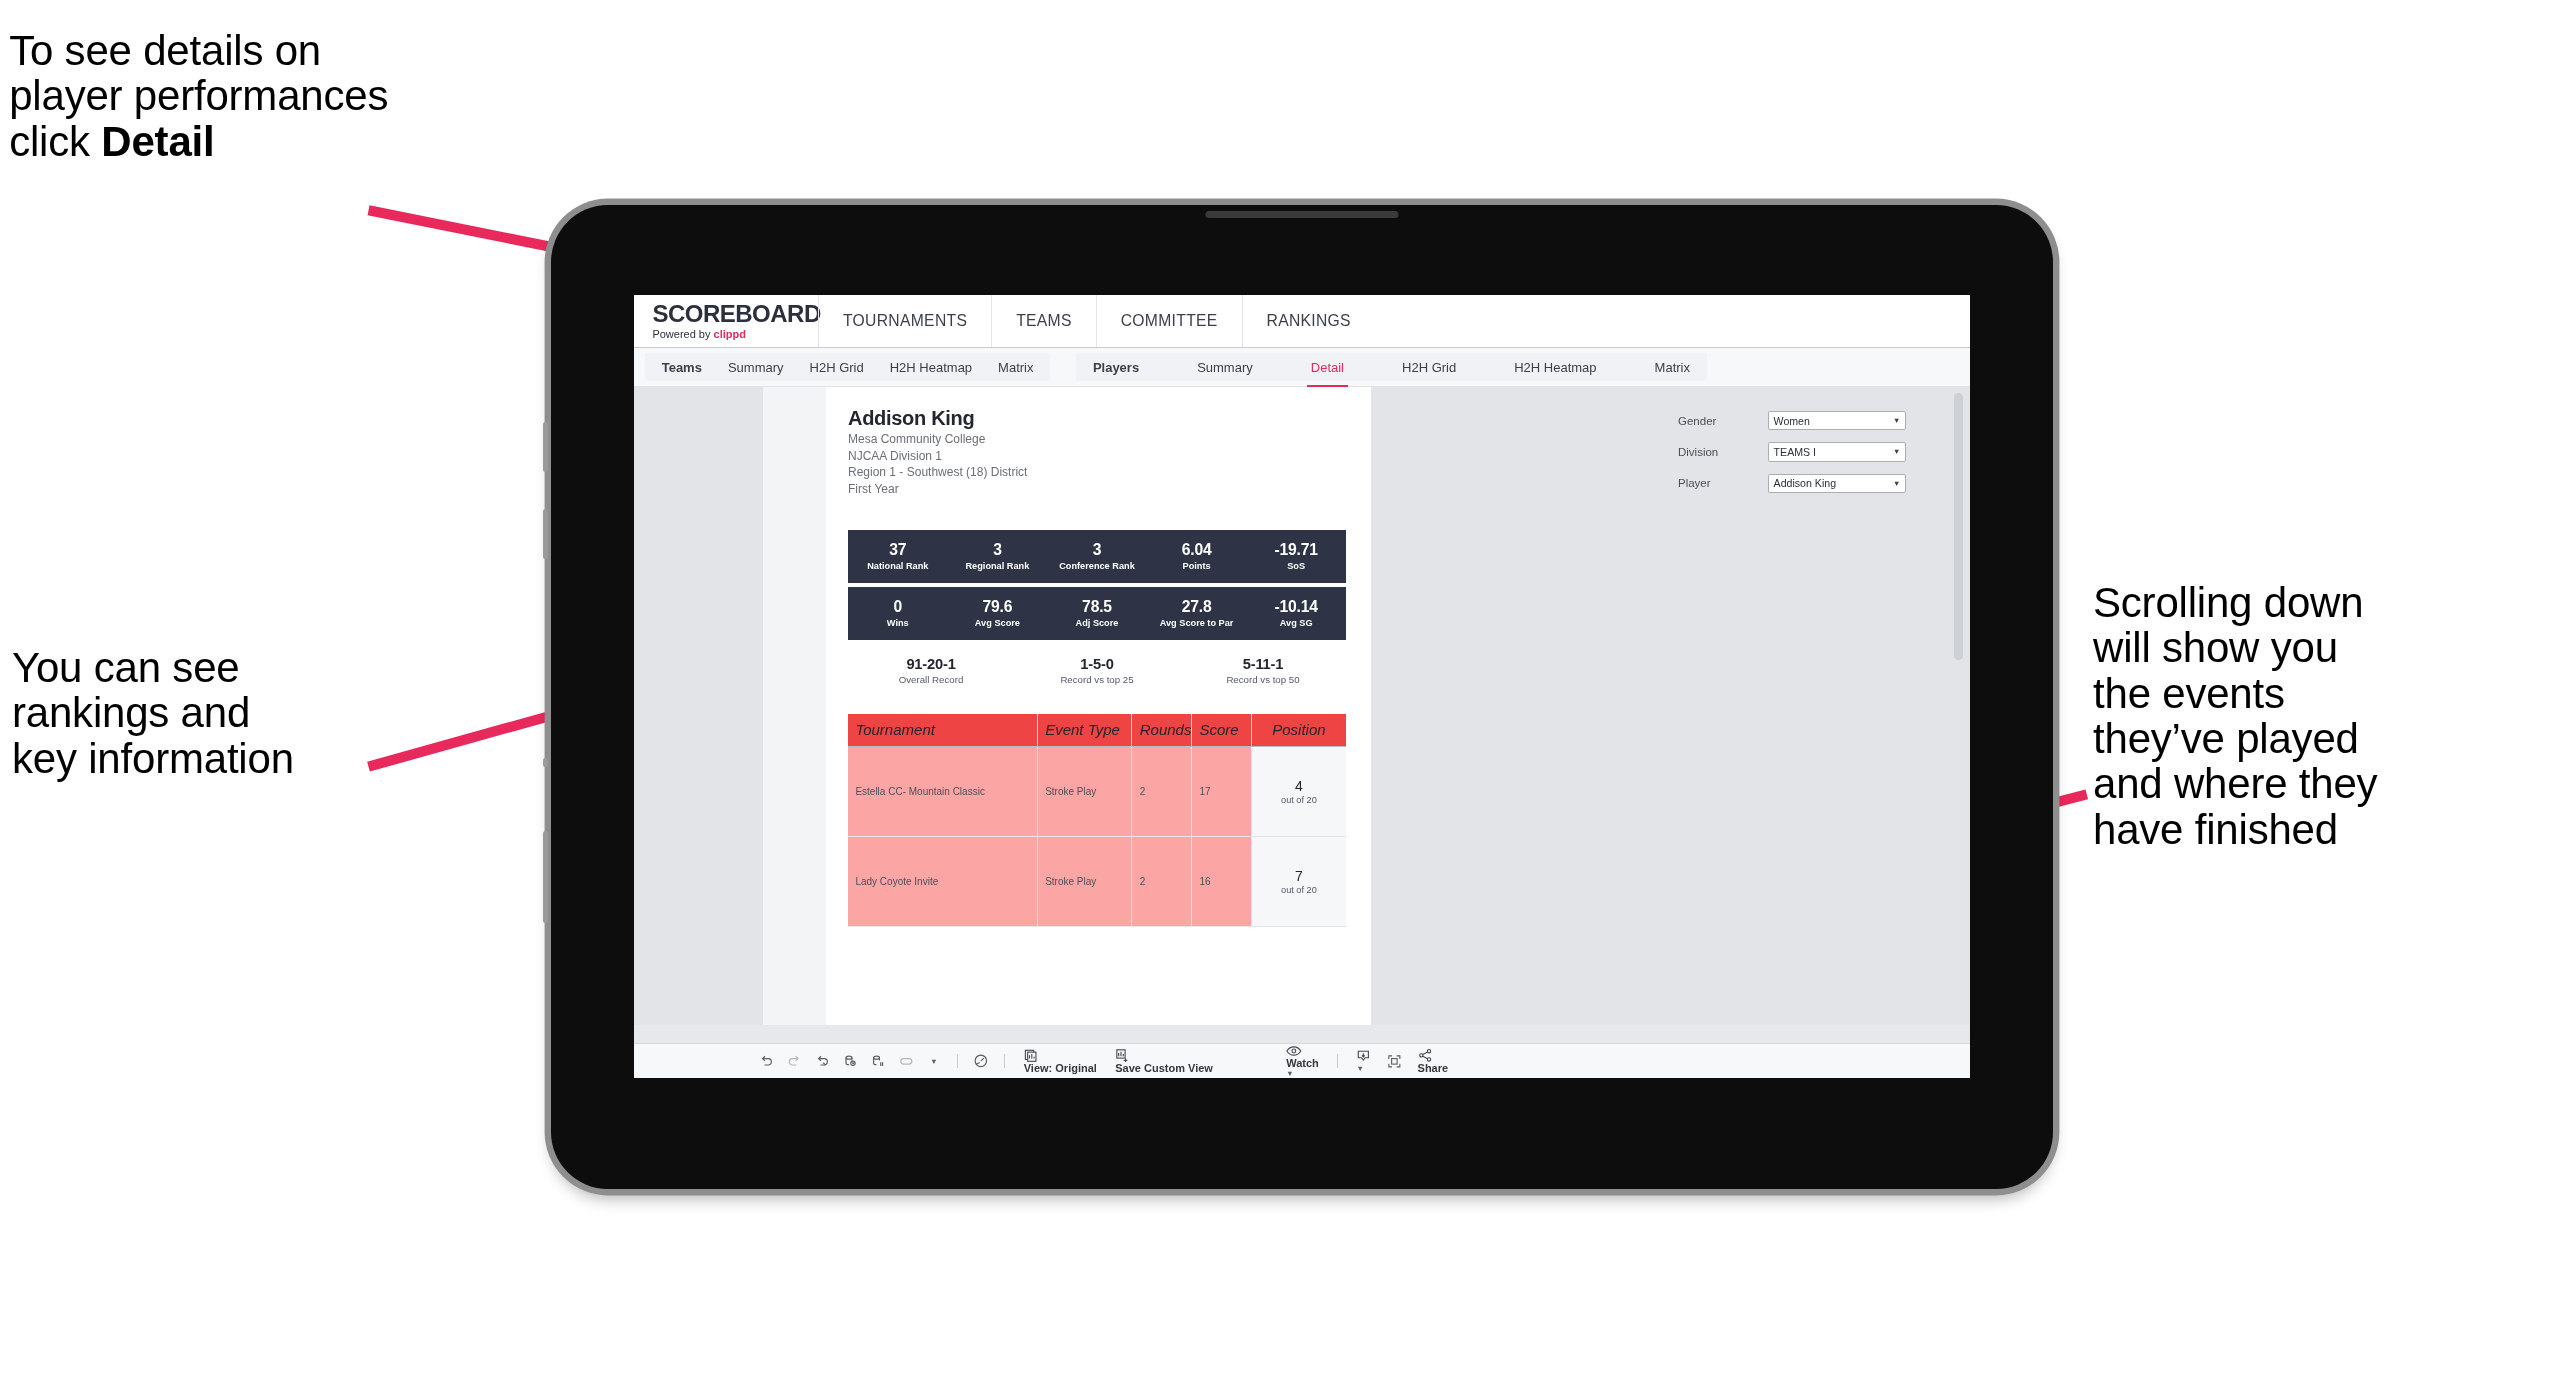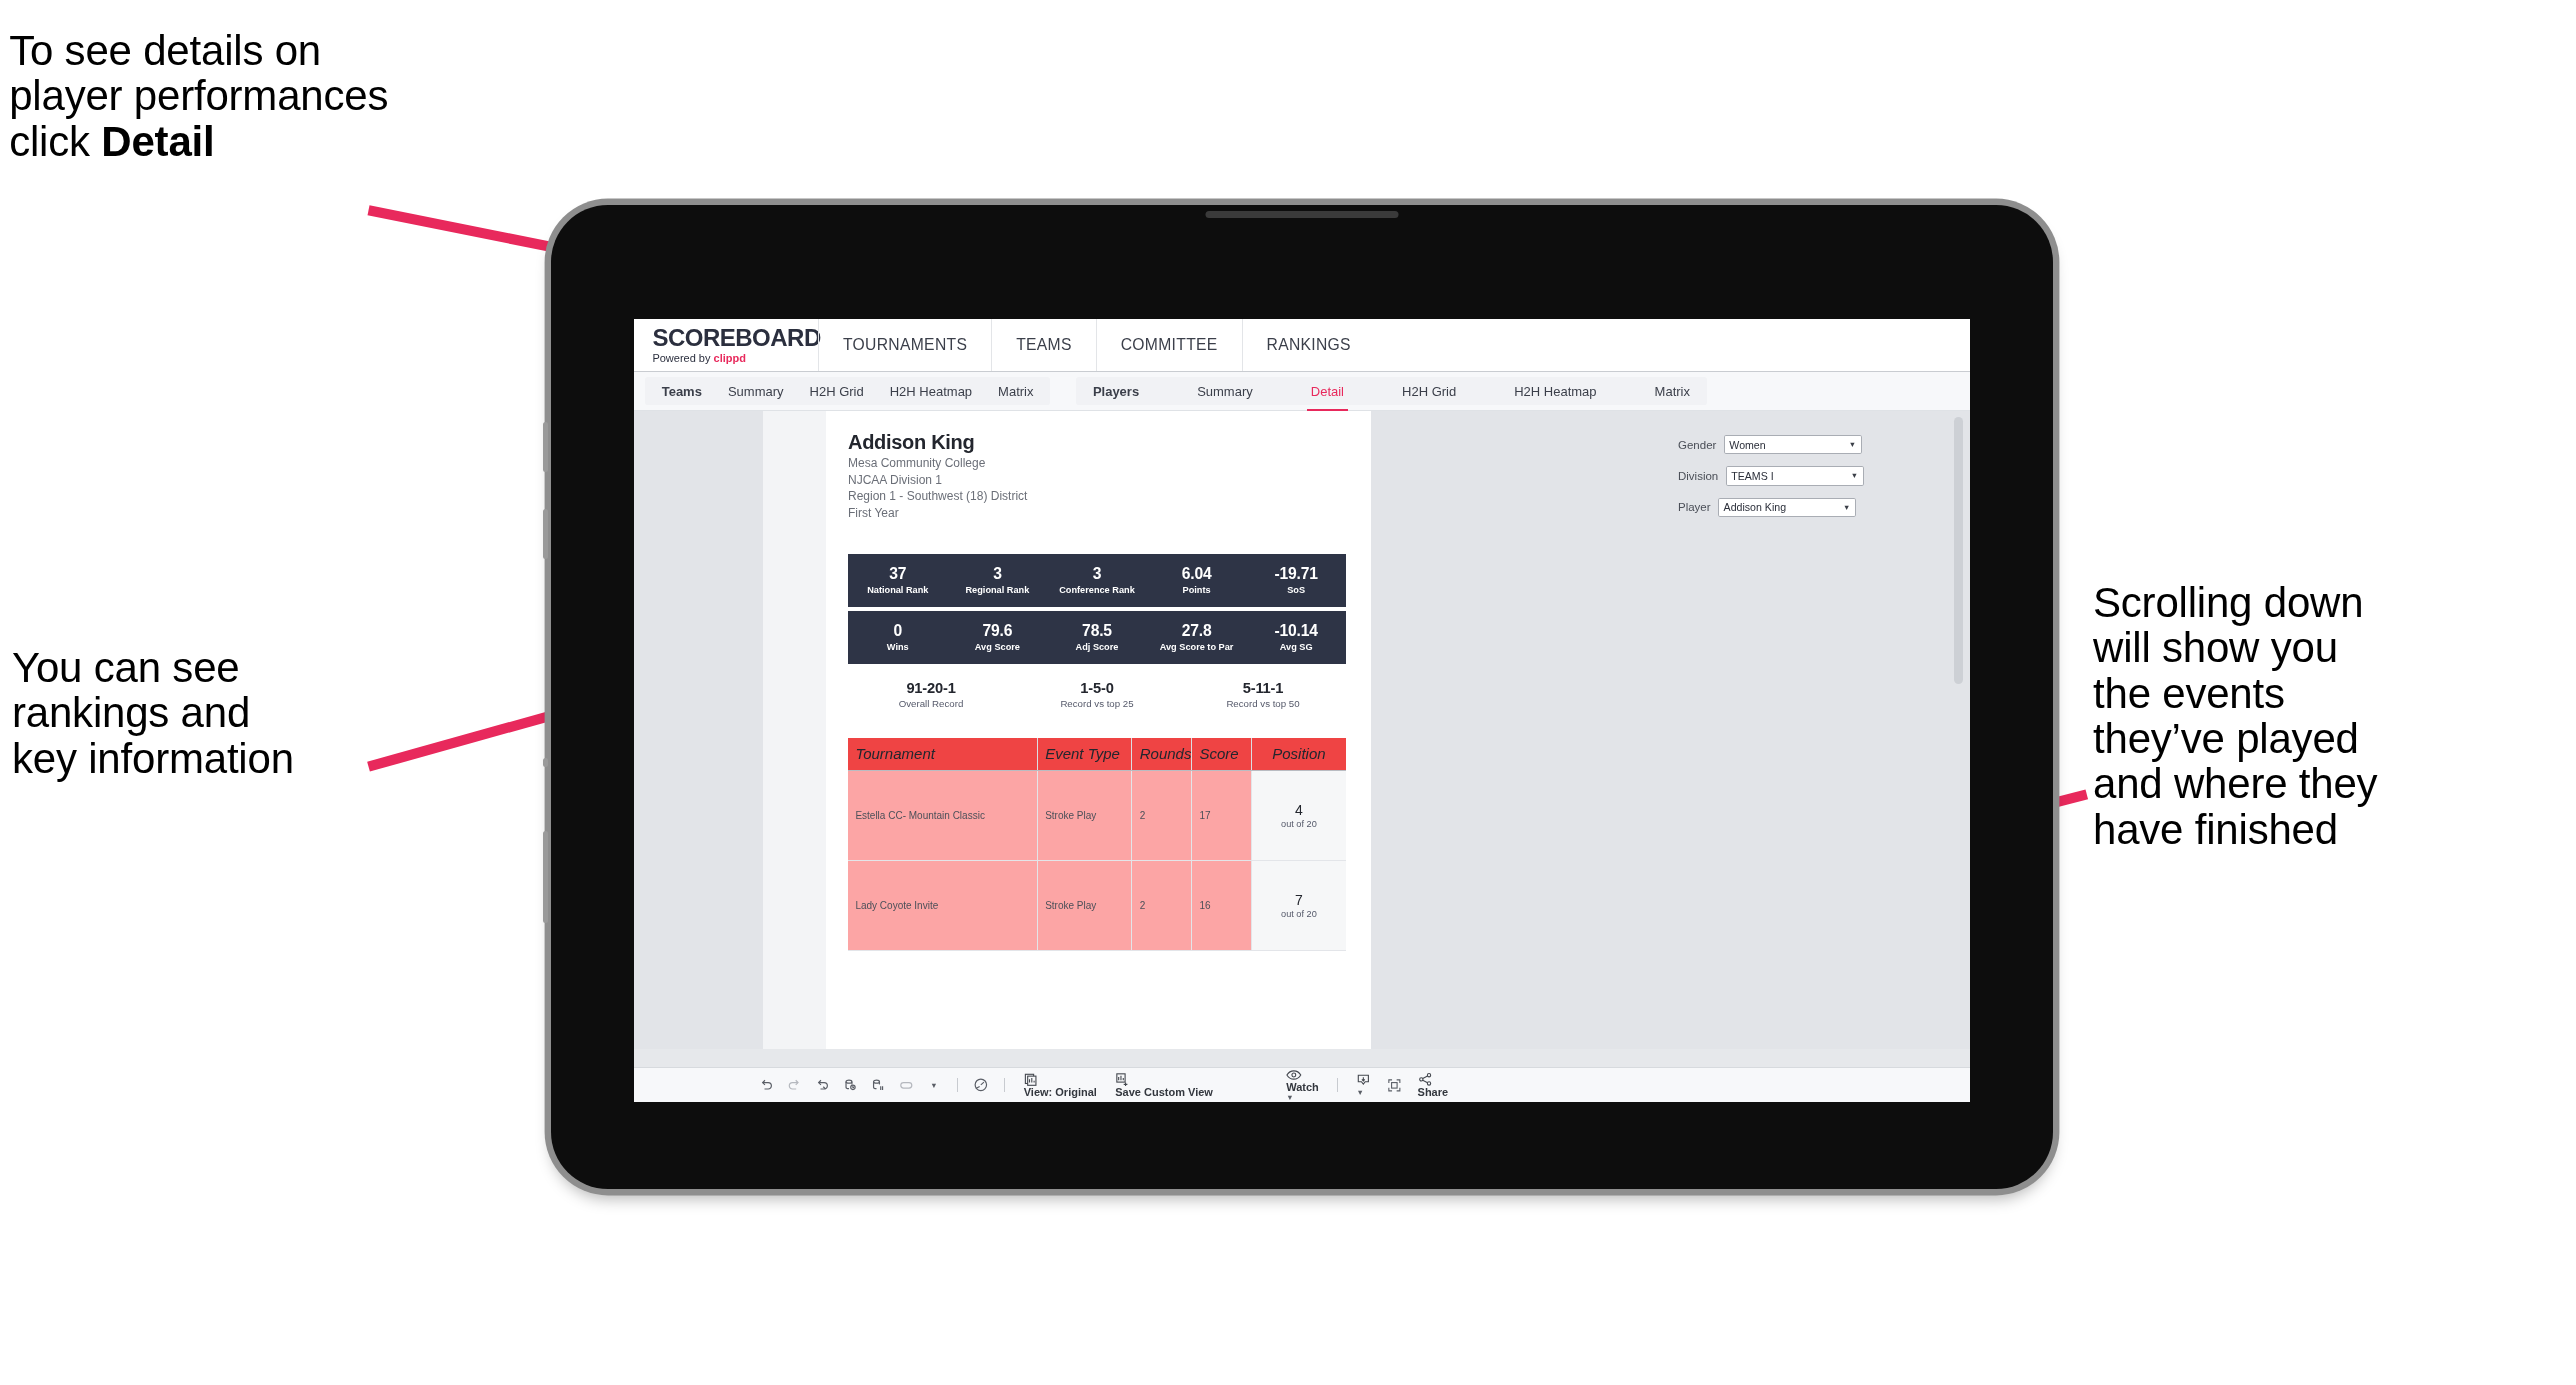--- a/index.html
+++ b/index.html
@@ -43,21 +43,21 @@
   }
   .side-btn { position:absolute; left:-8.3px; width:5.5px; background:#9a9a9a; border-radius:2.8px; }
   #sb1 { top: 217px; height: 50px; }
   #sb2 { top: 304px; height: 50px; }
   #sb3 { top: 553px; height: 9.2px; }
   #sb4 { top: 626px; height: 92px; }
 
   
   #screen {
     position: absolute;
-    left: 83px; top: 114px;
+    left: 83px; top: 90px;
     width: 1336px; height: 783px;
     background: #e6e8eb;
     overflow: hidden;
   }
 
   
   #appbar {
     height: 53px; background:#fff;
     display:flex; align-items:center;
     border-bottom: 0.9px solid #c9ccd1;
@@ -120,21 +120,21 @@
     width: 8.3px; height: 267px; background:#cdd0d5; border-radius:4.6px;
   }
 
   
   #phead { position:absolute; left: 214px; top: 20px; width: 304px; }
   #pname { font-size: 20px; font-weight:700; color:#23262e; letter-spacing:-0.3px; }
   .pmeta { font-size: 12px; color:#6b6f78; line-height: 1.25; margin-top: 1.8px; }
 
   
   #filters { position:absolute; right: 64px; top: 24px; width: 228px; }
-  .frow { display:flex; align-items:center; justify-content:flex-start; margin-bottom: 12px; }
+  .frow { display:flex; align-items:center; justify-content:space-between; margin-bottom: 12px; }
   .flabel { font-size: 11.5px; color:#4a4e57; margin-right: 7.4px; }
   .fsel {
     width: 138px; height: 19.3px; background:#fff;
     border:0.9px solid #a9adb4; border-radius:1.8px;
     display:flex; align-items:center; justify-content:space-between;
     padding: 0 4.6px; font-size: 10.6px; color:#2b2f3a; cursor:pointer;
   }
   .fsel .cv { font-size:7.4px; color:#3b3f48; }
 
   

